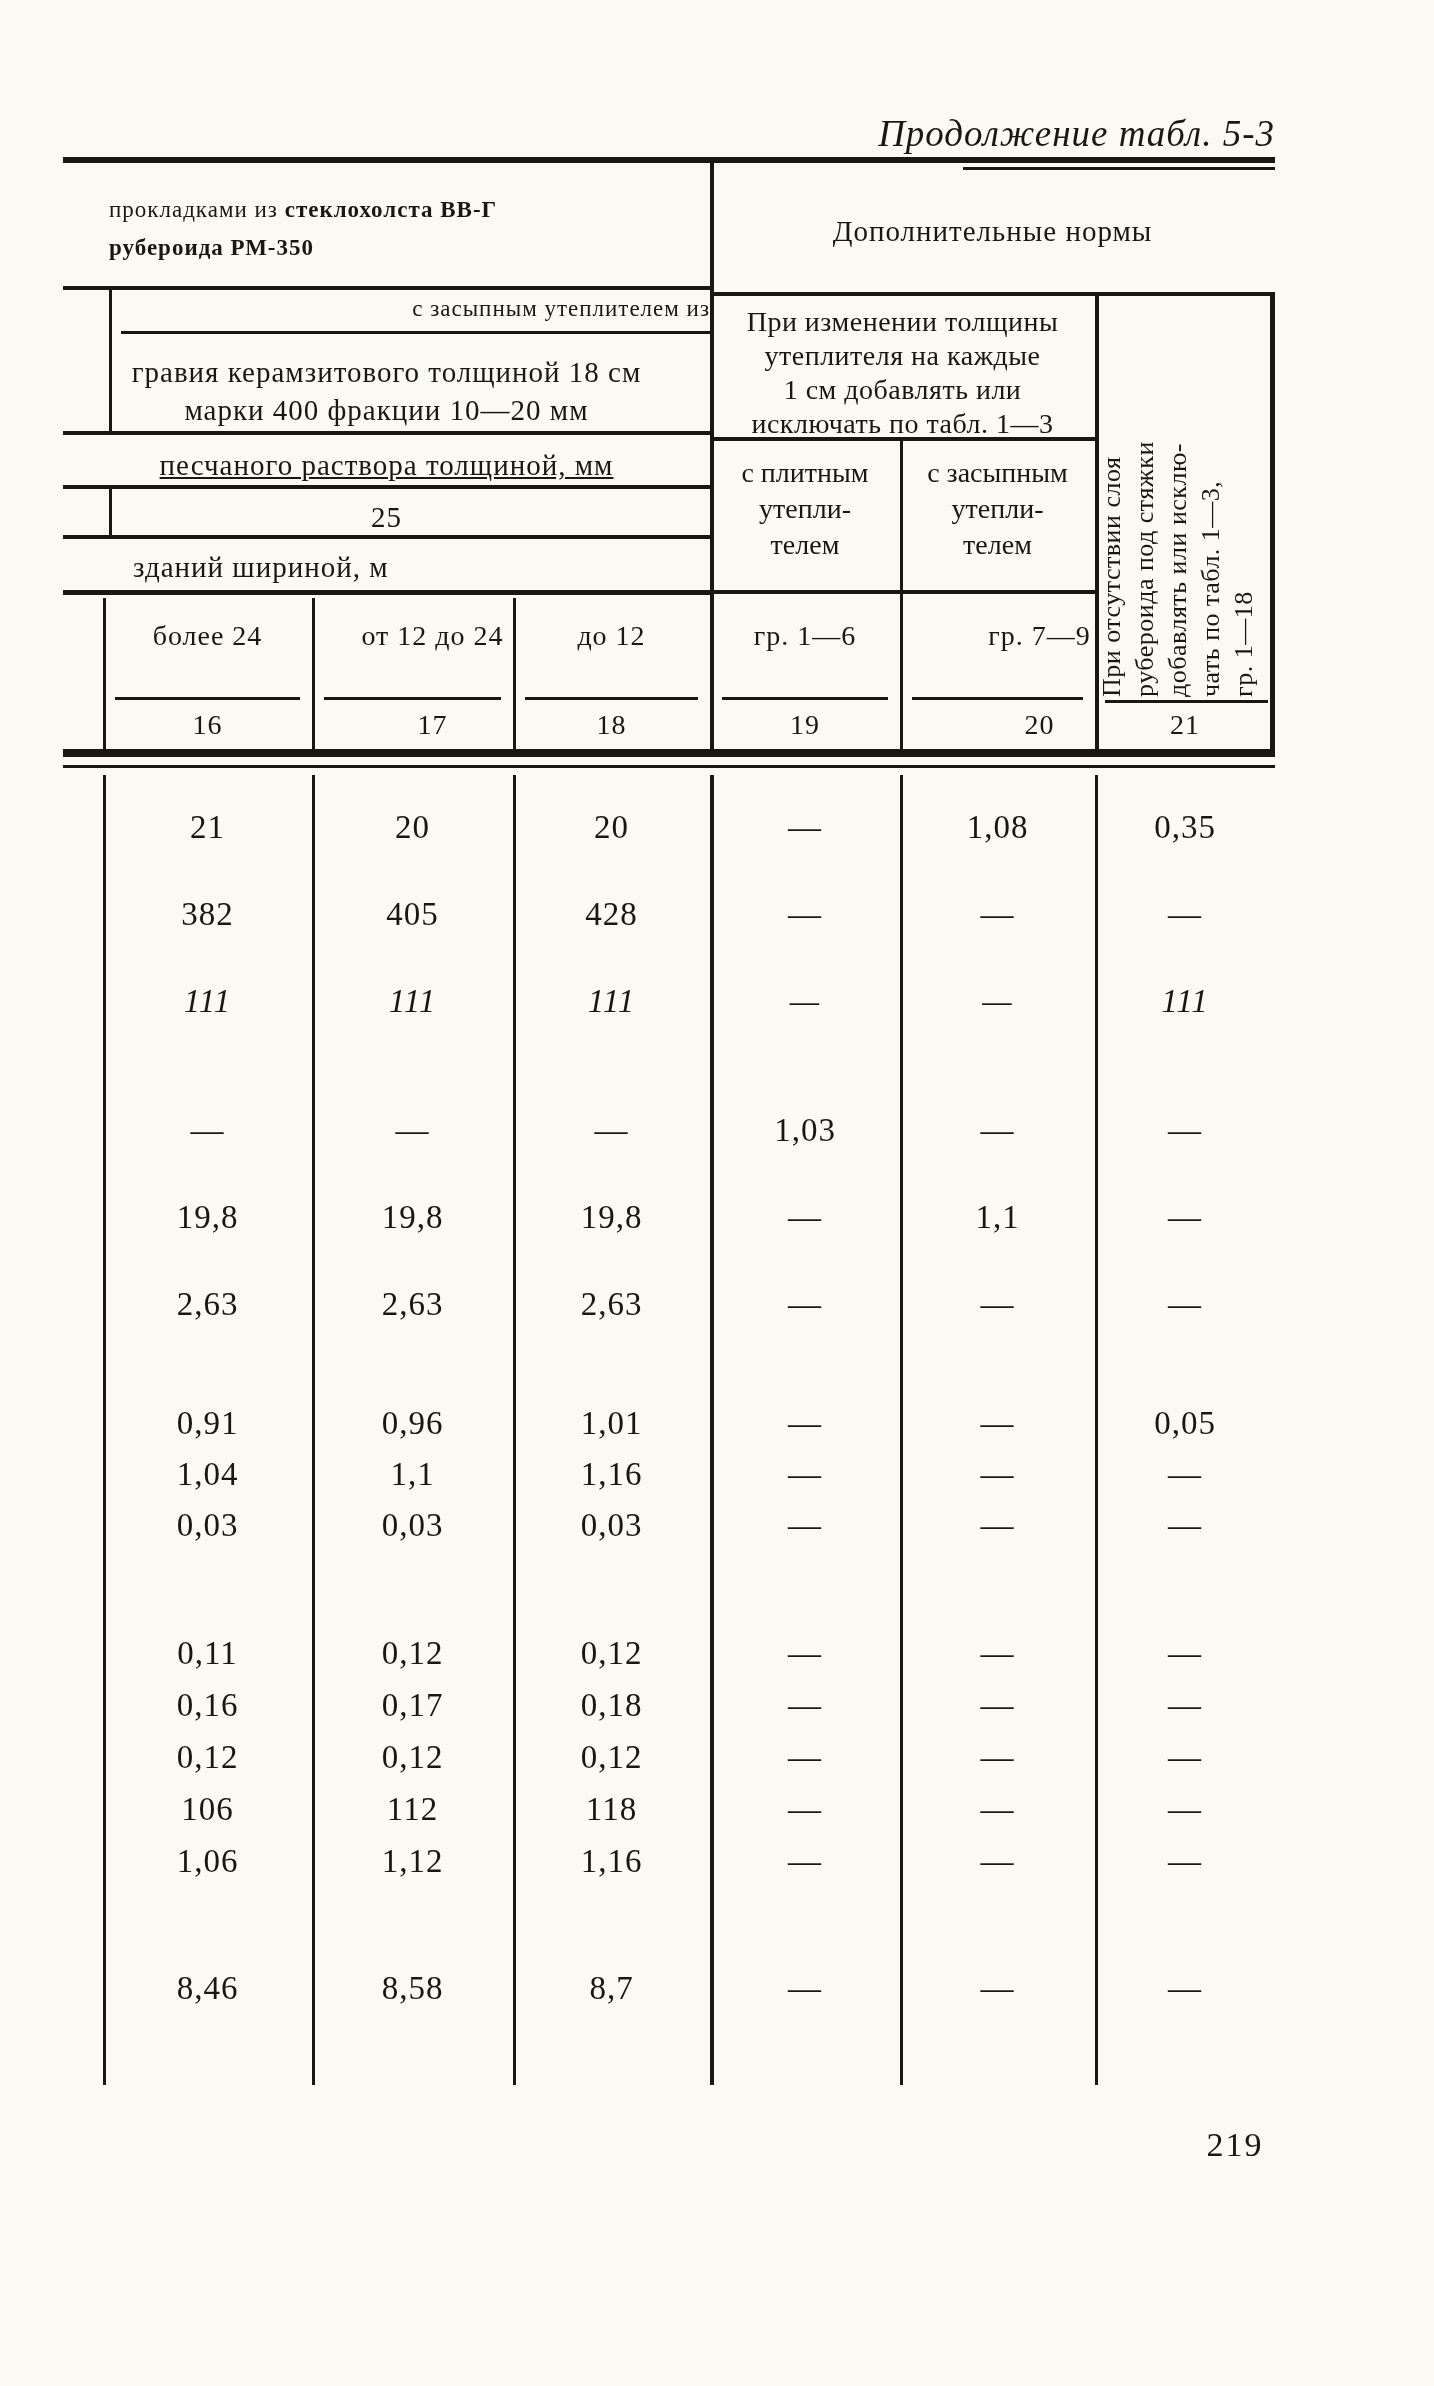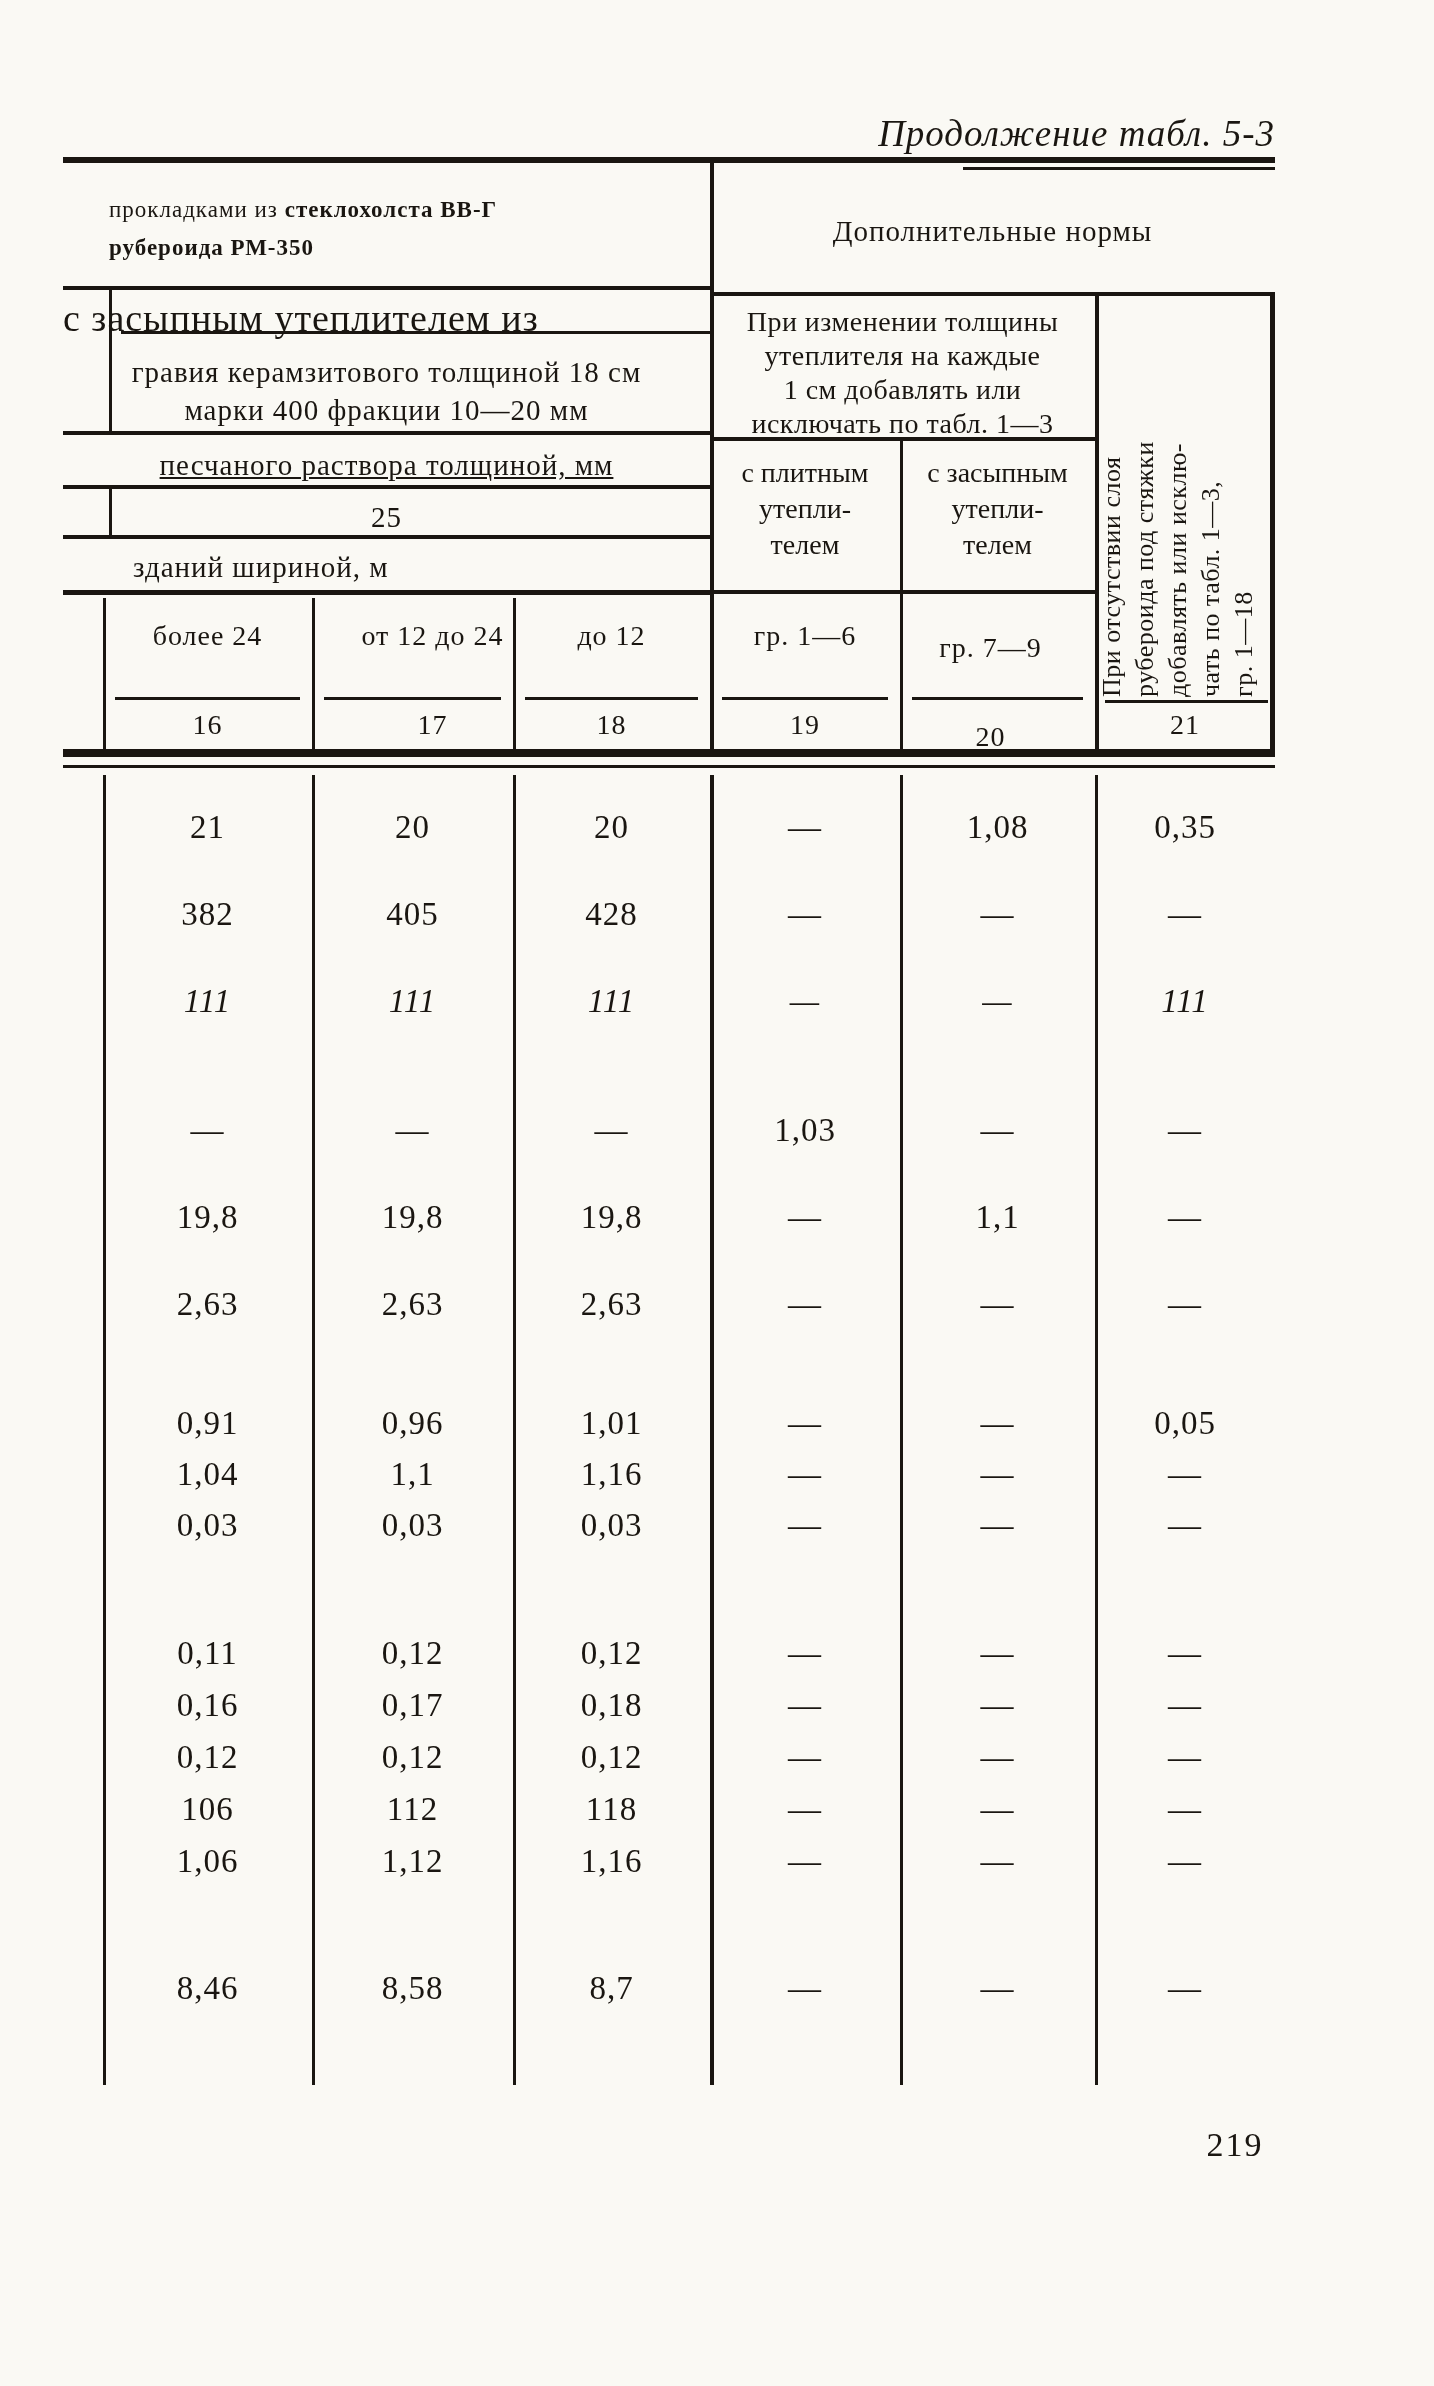--- a/index.html
+++ b/index.html
@@ -50,39 +50,39 @@
   .vr-1718  {left:450px; top:441px;width:3px;height:151px;}
   .dv{top:618px;height:1310px;width:3px;}
   .dv0{left:40px;}.dv1{left:249px;}.dv2{left:450px;}
   .dv3{left:647px;width:4px;}.dv4{left:837px;}.dv5{left:1032px;}
   
   .txt{position:absolute;line-height:1.25;}
   .t-left-top{left:46px;top:34px;width:596px;font-size:23px;line-height:38px;letter-spacing:1px;}
   .t-left-top .b{font-weight:700;}
   .t-left-top .b2{font-weight:600;}
   .t-right-top{left:647px;top:56px;width:565px;text-align:center;font-size:29px;letter-spacing:1px;}
-  .t-l1{left:0;top:138px;width:647px;text-align:left;font-size:38px;letter-spacing:1px;}
+  .t-l1{left:0;top:138px;width:647px;text-align:right;font-size:23px;letter-spacing:1px;}
   .t-l2{left:0;top:196px;width:647px;text-align:center;font-size:29px;line-height:38px;letter-spacing:1px;}
   .t-l3{left:0;top:290px;width:647px;text-align:center;font-size:29px;letter-spacing:1px;text-decoration:underline;}
   .t-l4{left:0;top:342px;width:647px;text-align:center;font-size:29px;letter-spacing:1px;}
   .t-l5{left:70px;top:392px;width:560px;text-align:left;font-size:29px;letter-spacing:1px;}
   .t-note{left:652px;top:148px;width:375px;text-align:center;font-size:28px;line-height:34px;letter-spacing:0.5px;}
   .t-sub19{left:647px;top:298px;width:190px;text-align:center;font-size:28px;line-height:36px;}
   .t-sub20{left:837px;top:298px;width:195px;text-align:center;font-size:28px;line-height:36px;}
   .t-vert{left:919px;top:252px;width:401px;height:175px;
     transform:rotate(-90deg);
     font-size:26px;line-height:33px;text-align:left;letter-spacing:0.5px;}
   .clab,.cnum{position:absolute;text-align:center;font-size:28px;letter-spacing:1px;}
   .clab{top:463px;}
   .cnum{top:552px;}
   .w16{left:40px;width:209px;}
   .w17{left:249px;width:241px;}
   .w18{left:450px;width:197px;}
   .w19{left:647px;width:190px;}
-  .w20{left:837px;width:181px;margin-top:12px;}
+  .w20{left:886px;width:181px;}
   .w21{left:1032px;width:180px;}
   
   #data-rows{position:absolute;left:0;top:618px;width:1212px;}
   .rgroup{display:block;}
   .g0{margin-top:9px;}  .g0 .trow{height:87px;}
   .g1{margin-top:42px;} .g1 .trow{height:87px;}
   .g2{margin-top:50px;} .g2 .trow{height:51px;}
   .g3{margin-top:76px;} .g3 .trow{height:52px;}
   .g4{margin-top:75px;} .g4 .trow{height:52px;}
   .trow{display:flex;align-items:center;}

